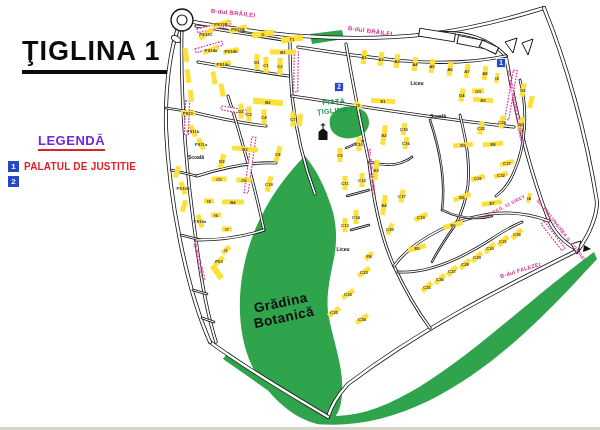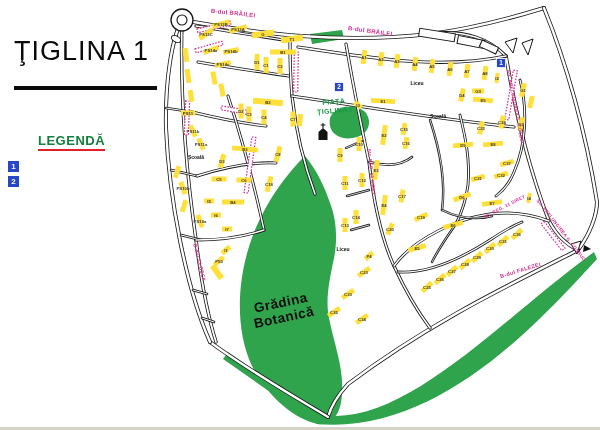--- a/index.html
+++ b/index.html
@@ -1,41 +1,42 @@
 <!DOCTYPE html>
 <html><head>
 <meta charset="utf-8">
 <style>
   html,body{margin:0;padding:0;background:#ffffff;}
   .stage{position:relative;width:600px;height:430px;background:#ffffff;overflow:hidden;
          font-family:"Liberation Sans",sans-serif;}
-  .page-title{position:absolute;left:14px;top:36px;font-size:27px;font-weight:normal;
+  .page-title{position:absolute;left:22px;top:36px;font-size:27px;font-weight:bold;
          letter-spacing:1px;color:#0b0b0b;border-bottom:4px solid #0b0b0b;
-         padding-bottom:19px;padding-right:8px;}
+         padding-bottom:3px;padding-right:8px;}
   .legend{position:absolute;left:8px;top:131px;width:160px;}
-  .legend-head{display:inline-block;margin-left:30px;color:#15803d;font-size:13px;
+  .legend-head{display:inline-block;margin-left:30px;color:#6d28d9;font-size:13px;
          font-weight:bold;letter-spacing:.5px;border-bottom:2px solid #e02128;
          padding-bottom:1px;margin-bottom:10px;}
   .legend-item{display:flex;align-items:center;margin-bottom:4px;}
   .lnum{display:inline-block;width:11px;height:11px;background:#2747c9;color:#fff;
          font-size:8px;font-weight:bold;text-align:center;line-height:11px;margin-right:5px;
          flex:0 0 auto;}
   .ltext{color:#e02128;font-size:10px;font-weight:bold;letter-spacing:.2px;white-space:nowrap;}
   svg{display:block;position:absolute;left:0;top:0;}
 </style>
 </head>
 <body>
 
 <div class="stage">
   <div class="page-title">ŢIGLINA 1</div>
 
   <div class="legend">
     <div class="legend-head">LEGENDĂ</div>
     <div class="legend-item">
       <span class="lnum">1</span>
+      <span class="ltext">PALATUL DE JUSTITIE</span>
     </div>
     <div class="legend-item">
       <span class="lnum">2</span>
     </div>
   </div>
 
   <svg id="mapsvg" width="600" height="430" viewBox="0 0 600 430">
     <g id="layer-green">
         <path d="M305,156 C288,172 260,208 248,250 C237,287 236,332 252,366 C268,398 296,420 318,424 C332,426 341,414 342,394 C344,368 334,344 329,318 C325,298 330,278 334,258 C338,238 336,218 330,203 C325,188 317,170 305,156 Z" fill="#2fa44c"></path>
         <path d="M334,112 C343,104 359,105 366,113 C372,122 369,133 357,137 C344,141 332,136 330,126 C329,119 330,116 334,112 Z" fill="#2fa44c"></path>

